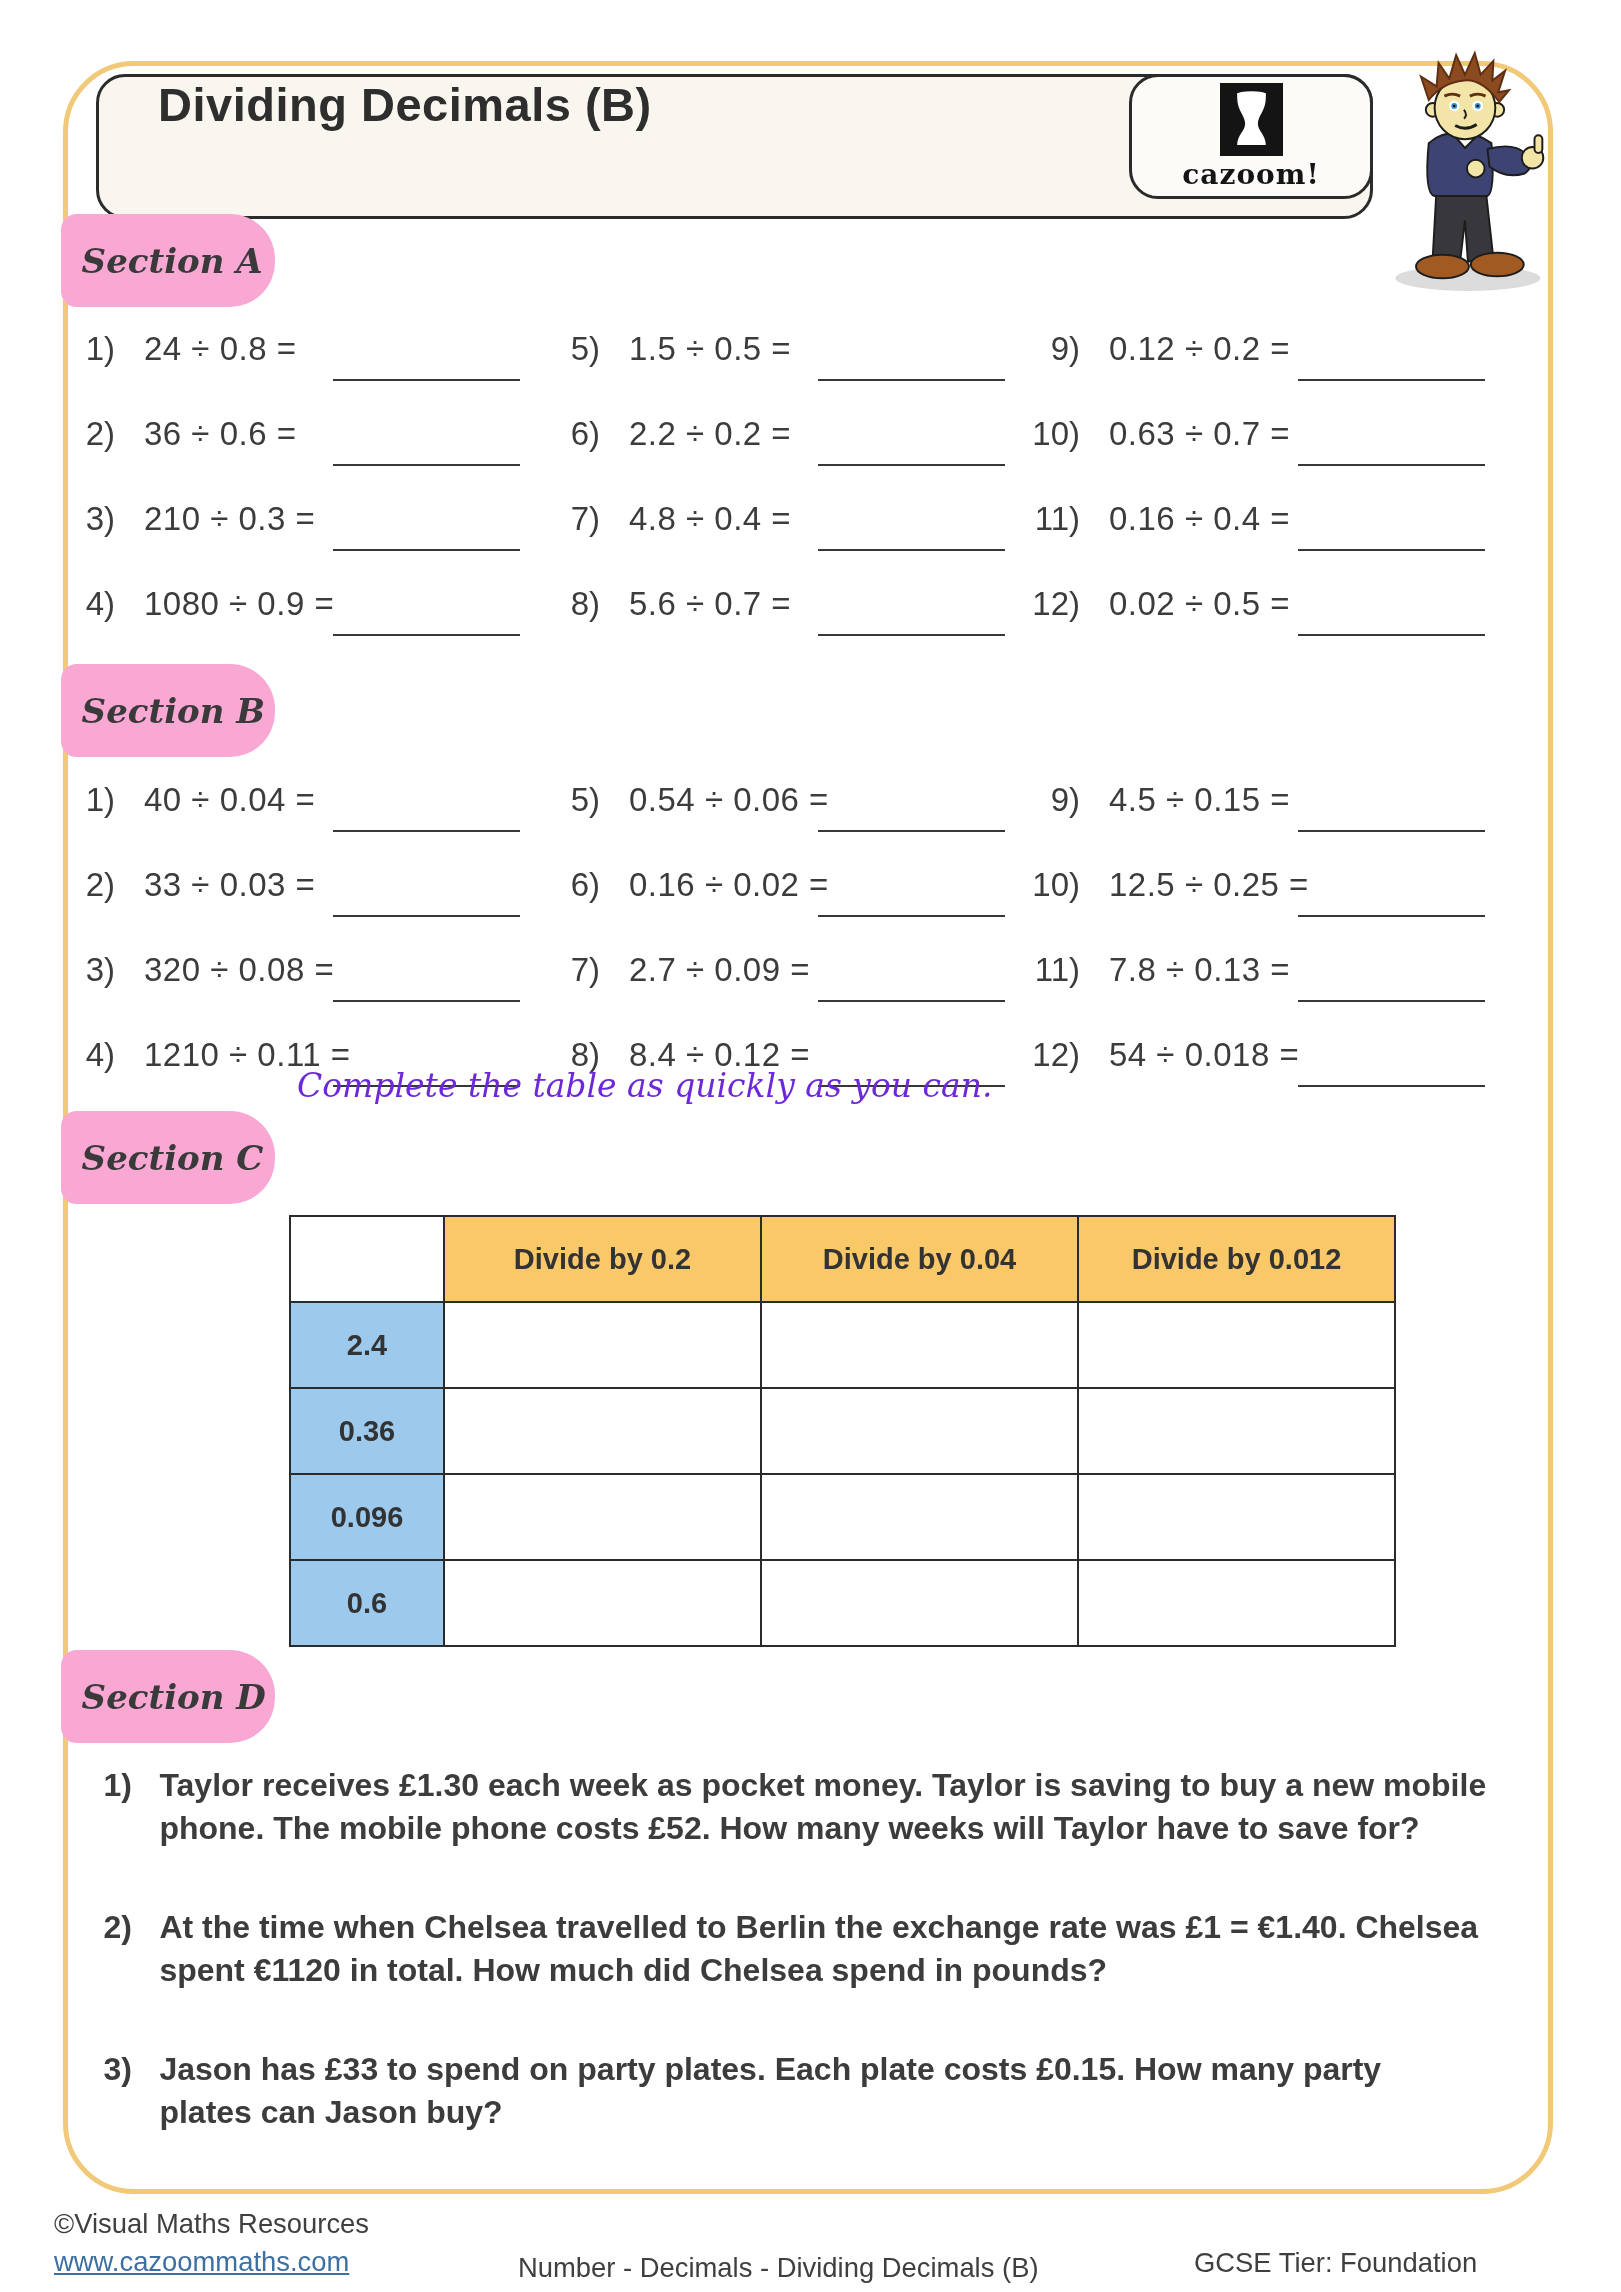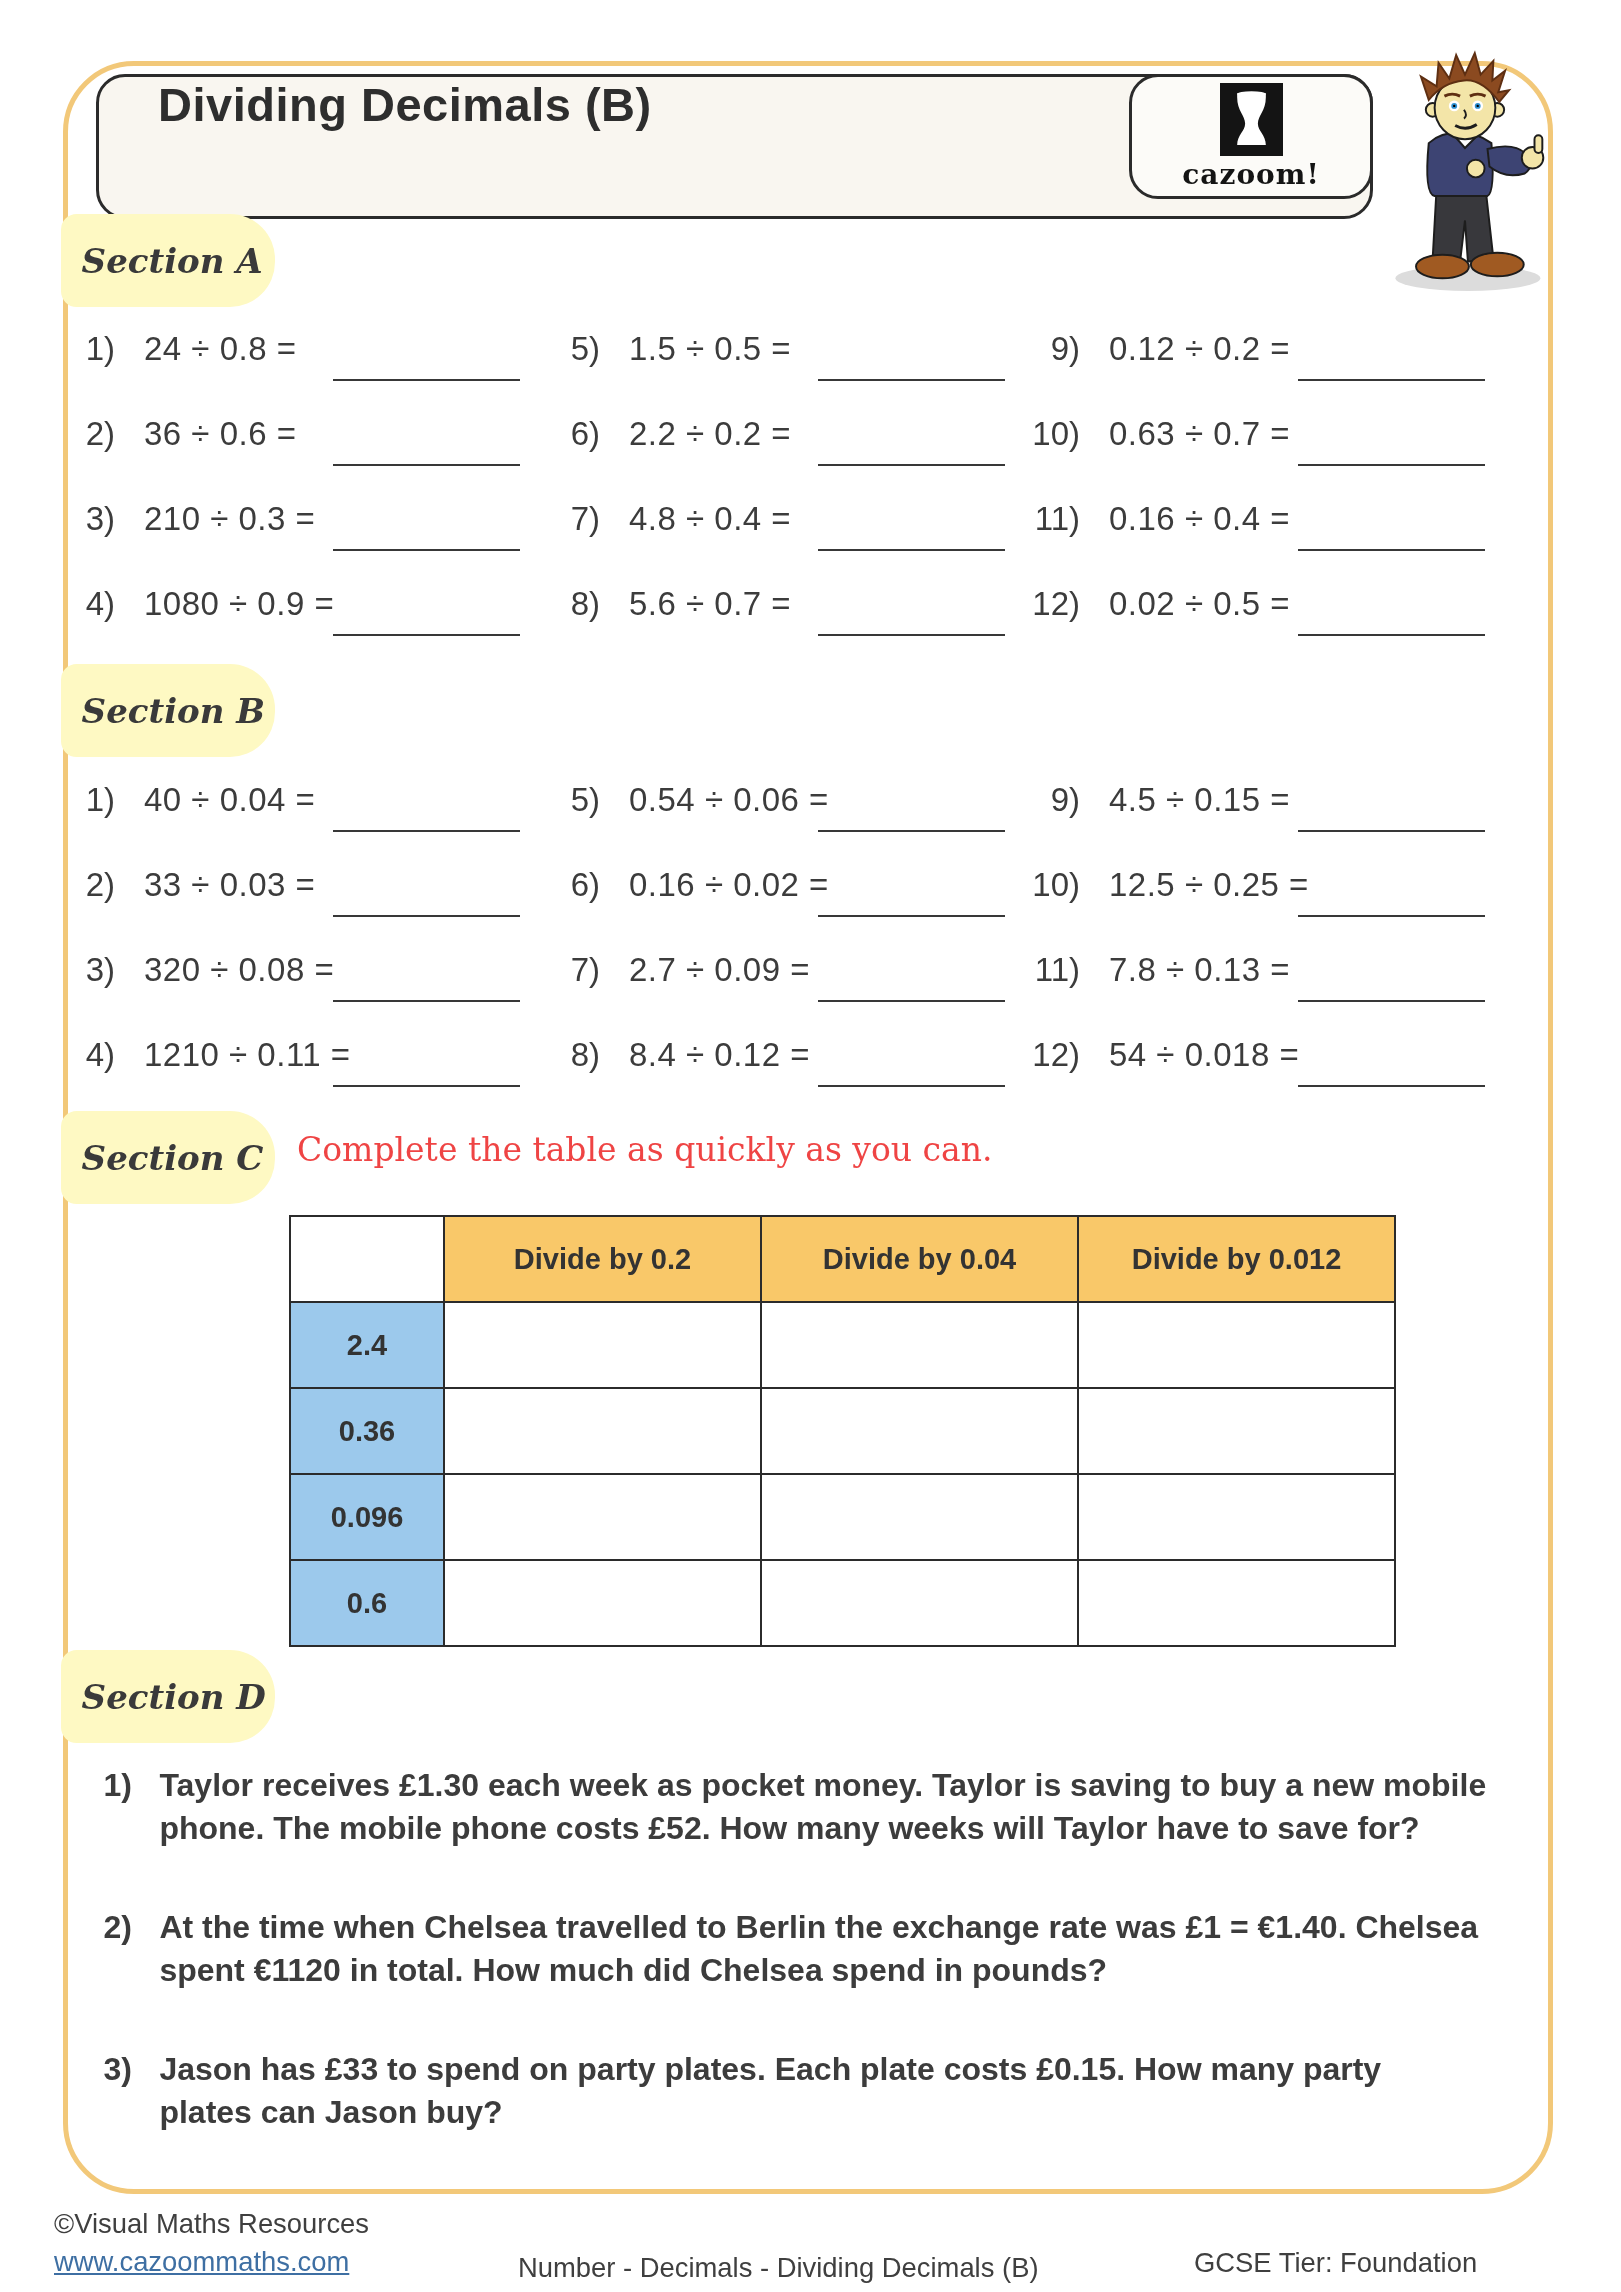--- a/index.html
+++ b/index.html
@@ -23,40 +23,40 @@
     position:absolute;left:1129px;top:74px;width:244px;height:125px;
     background:#FCFBF8;border:3.9px solid #2b2b2b;border-radius:29px;
     box-sizing:border-box;display:flex;flex-direction:column;align-items:center;justify-content:center;
   }
   .logo-mark{width:63px;height:73px;background:#141414;display:flex;align-items:center;justify-content:center;}
   .logo-text{font-family:"DejaVu Serif",serif;font-weight:bold;font-size:28px;color:#141414;margin-top:2px;letter-spacing:1px;}
   .mascot{position:absolute;left:1370px;top:49px;width:235px;height:245px;}
 
   
   .pill{
-    position:absolute;left:61px;width:214px;height:93px;background:#fef9c3;
+    position:absolute;left:61px;width:214px;height:93px;background:#f9a8d4;
     border-radius:15.7px 45px 45px 15.7px;display:flex;align-items:center;
     box-sizing:border-box;padding-left:20.6px;
   }
   .pill-label{font-family:"DejaVu Serif",serif;font-style:italic;font-weight:bold;font-size:34px;color:#3a3a3a;white-space:nowrap;}
   .pill-a{top:214px}.pill-b{top:664px}.pill-c{top:1111px}.pill-d{top:1650px}
 
   
   .problems{
     position:absolute;left:61px;display:grid;grid-auto-flow:column;
     grid-template-rows:repeat(4,85px);grid-template-columns:485px 480px 436px;
   }
   .problems-a{top:330px}.problems-b{top:781px}
   .prob{position:relative;font-size:33px;font-weight:normal;color:#3c3c3c;white-space:nowrap;}
   .pnum{display:inline-block;width:54px;text-align:right;}
   .pexpr{margin-left:29px;letter-spacing:0.5px;}
   .ansline{position:absolute;left:272px;top:49px;width:187px;height:0;border-top:2.9px solid #383838;}
 
   
-  .instruction{position:absolute;left:297px;top:1130px;font-family:"DejaVu Serif",serif;font-size:33px;color:#ef4444;}
+  .instruction{position:absolute;left:297px;top:1066px;font-family:"DejaVu Serif",serif;font-style:italic;font-size:33px;color:#6d28d9;}
   .ctable{position:absolute;left:289px;top:1215px;border-collapse:collapse;padding-left:24px;}
   .ctable th,.ctable td{border:2.9px solid #2b2b2b;box-sizing:border-box;padding:0;}
   .ctable .corner{width:154px;height:86px;background:#ffffff;}
   .ctable .chead{width:317px;height:86px;background:#F9C869;font-size:29px;font-weight:bold;color:#333;text-align:center;}
   .ctable .rhead{width:154px;height:86px;background:#9CC9EC;font-size:29px;font-weight:bold;color:#333;text-align:center;margin-top:36px;}
   .ctable .cell{width:317px;height:86px;background:#ffffff;}
 
   
   .dlist{position:absolute;left:88px;top:1764px;width:1431px;}
   .ditem{display:flex;margin-bottom:56px;font-size:32px;font-weight:bold;color:#3c3c3c;line-height:43px;}

